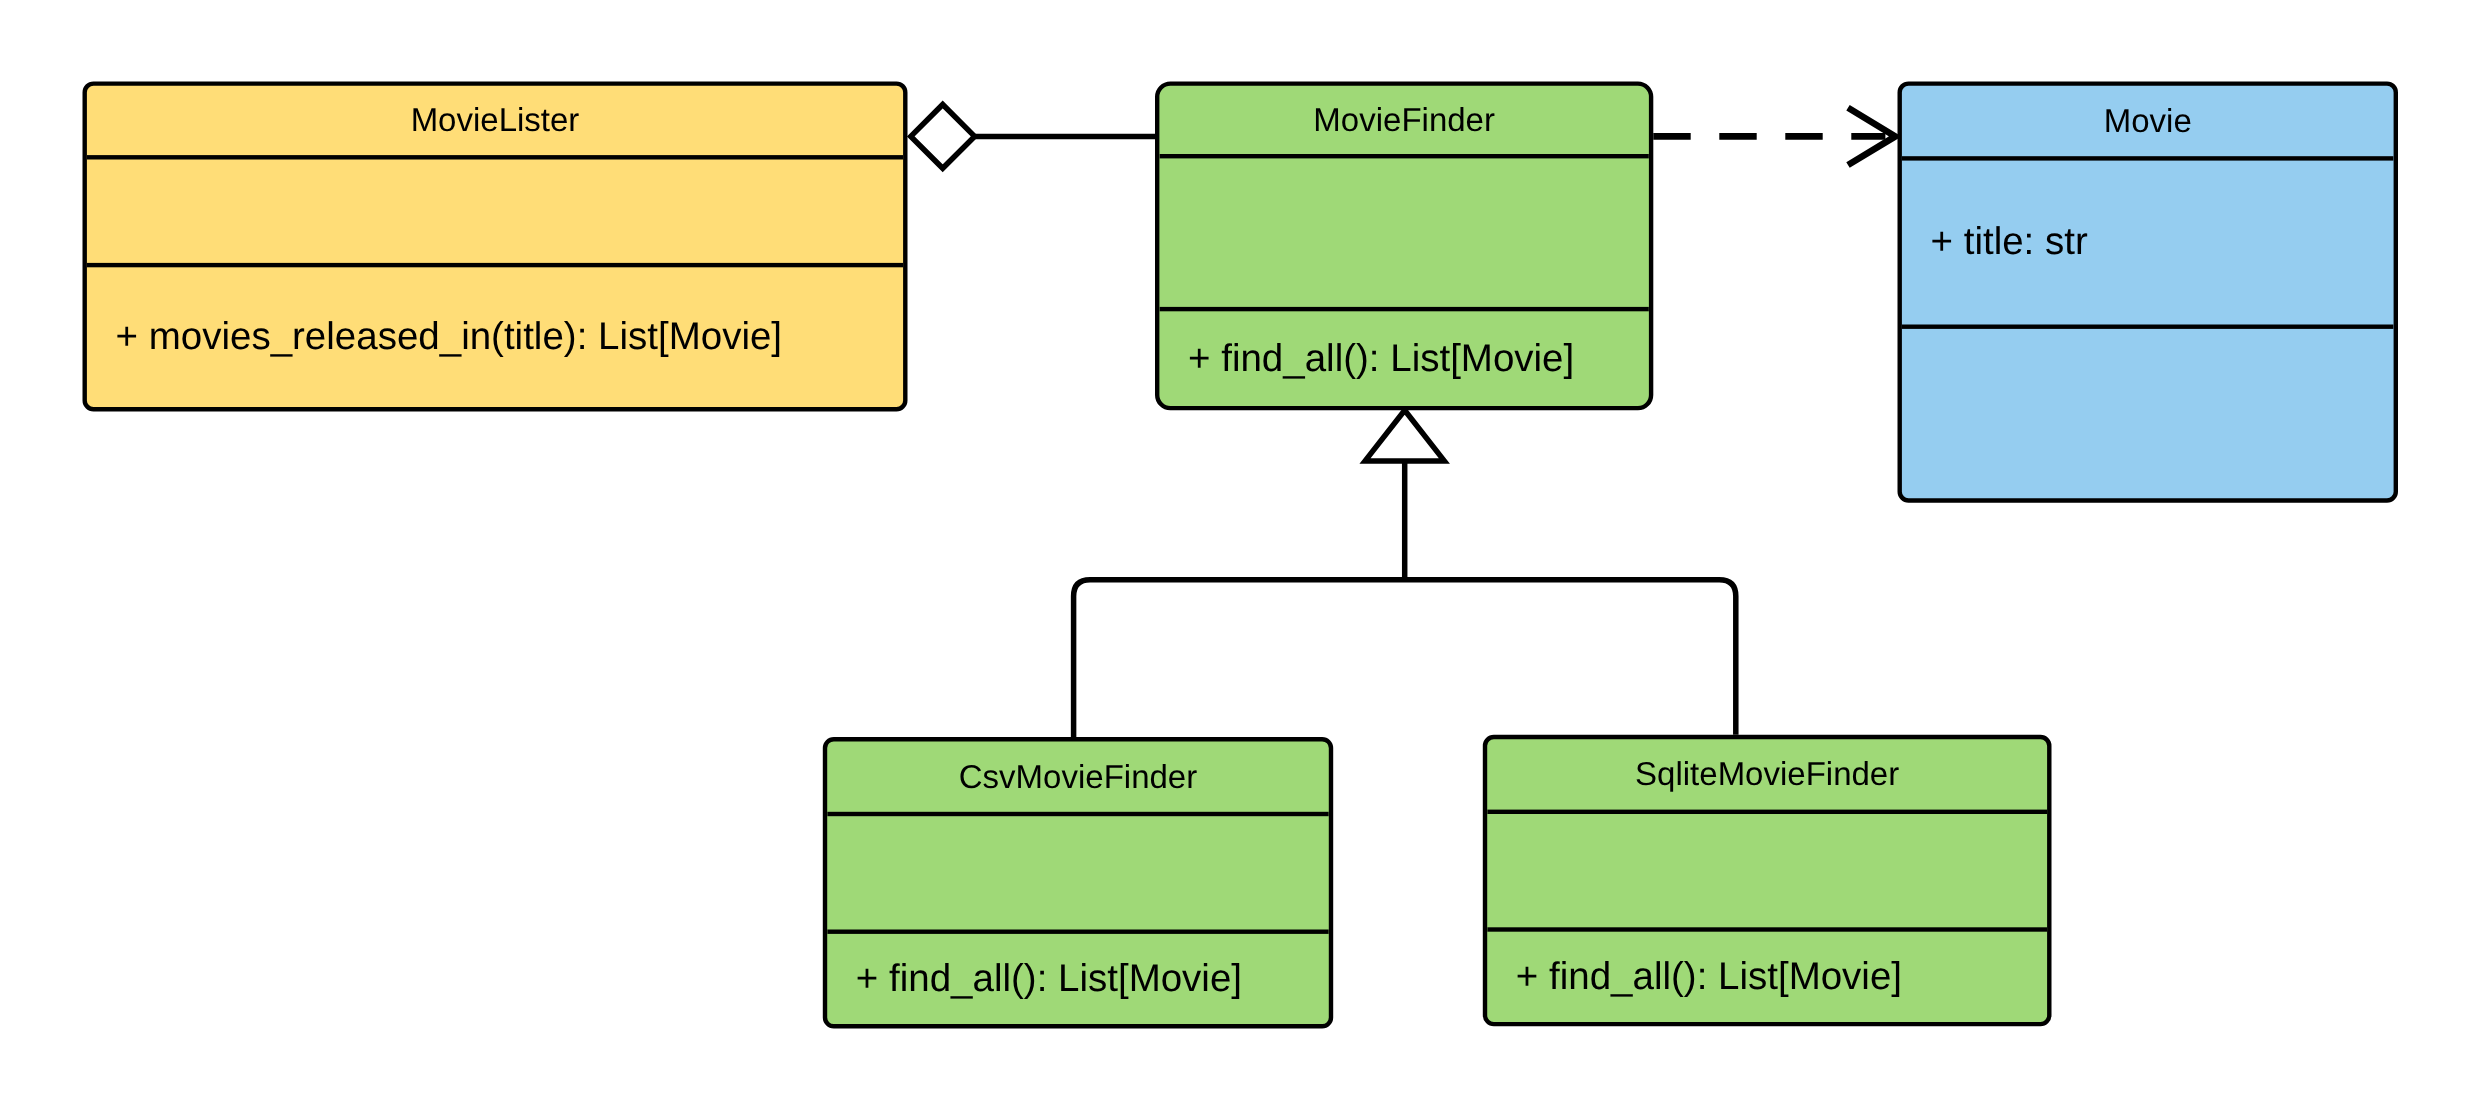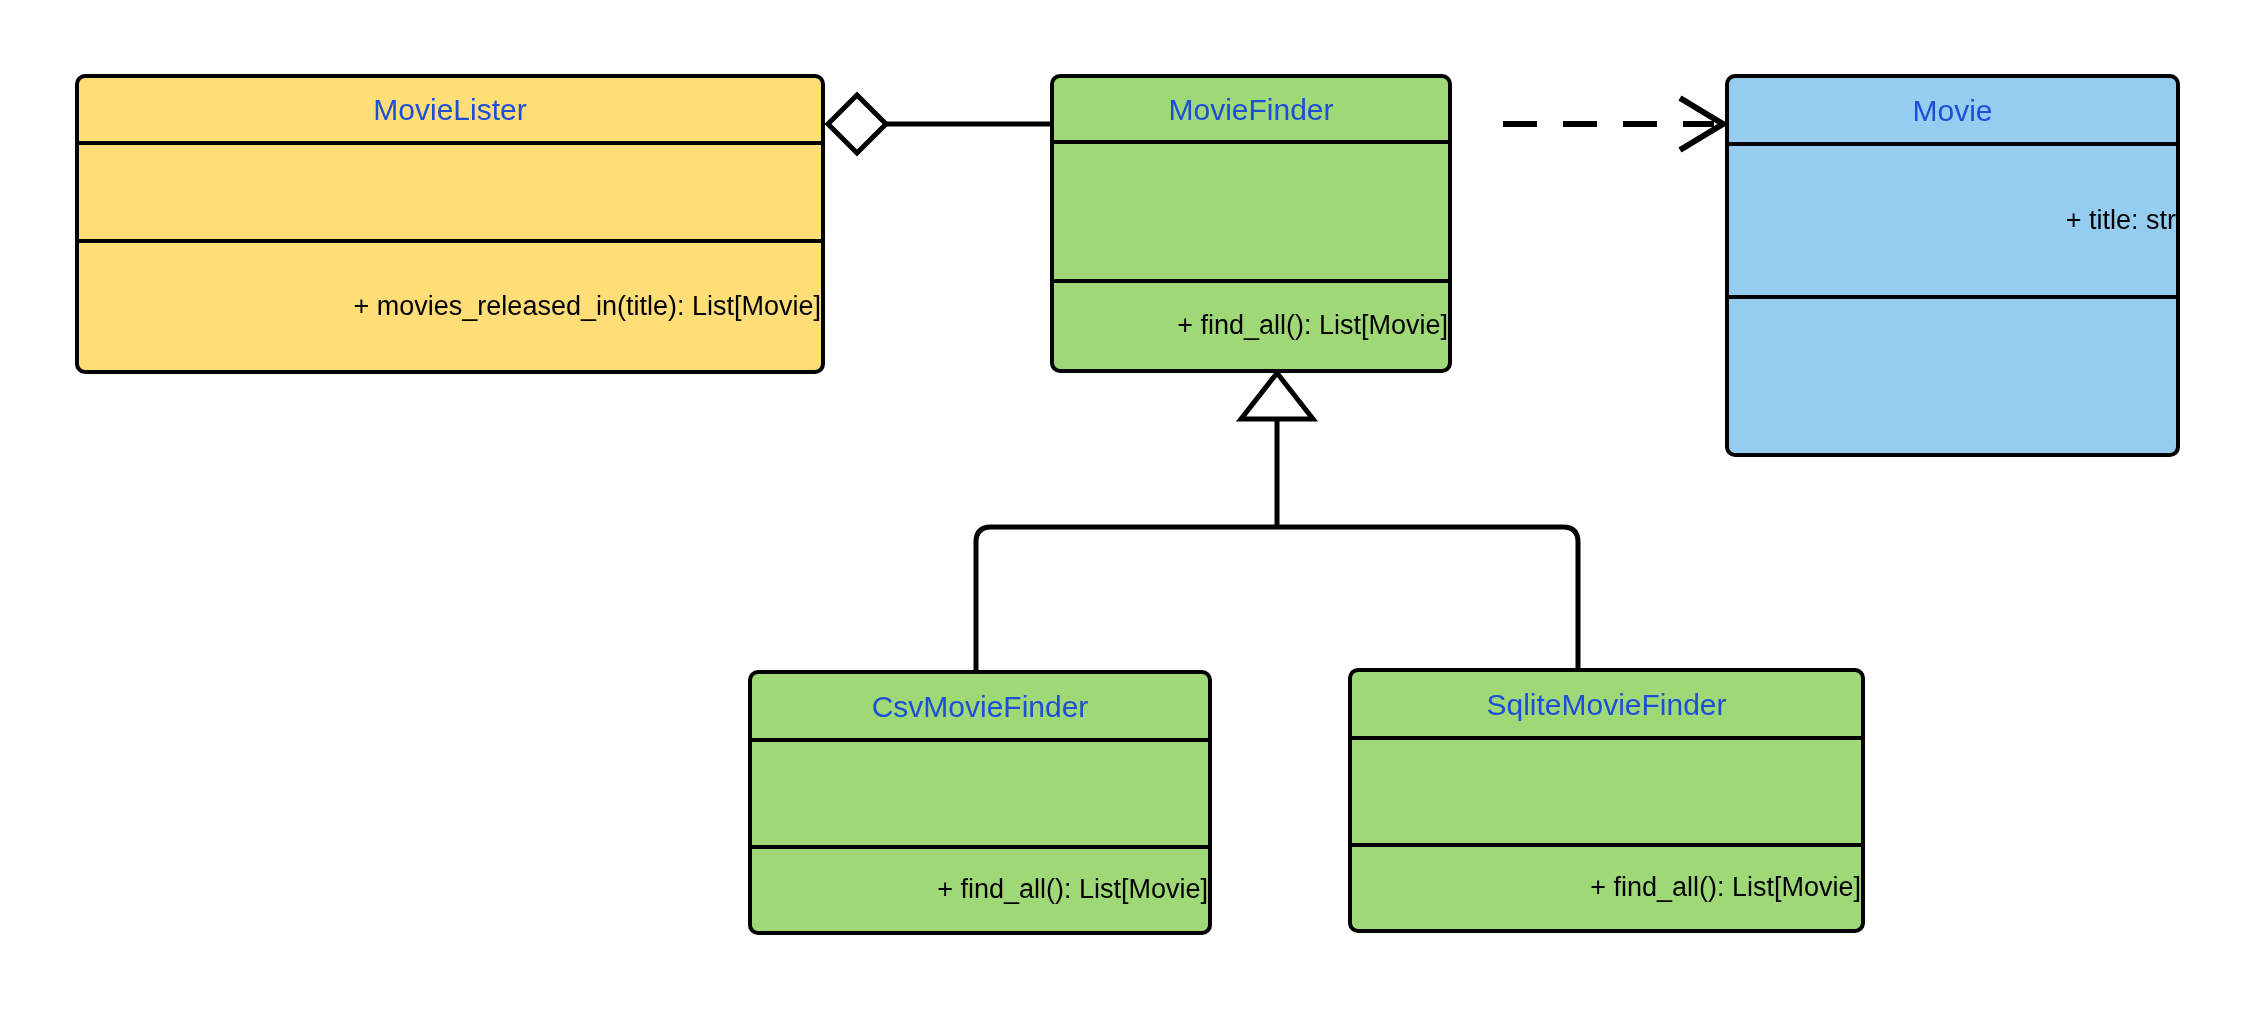--- a/index.html
+++ b/index.html
@@ -46,32 +46,31 @@
   .compartment-name {
     align-items: center;
     justify-content: center;
     text-align: center;
   }
   .compartment-divider {
     border-top: 4px solid #000000;
   }
   .class-title {
     font-size: 30px;
-    color: #1d4ed8;
+    color: #000000;
     line-height: 1.1;
     text-align: center;
     white-space: nowrap;
   }
   .member-line {
-    font-size: 27px;
+    font-size: 35px;
     color: #000000;
     line-height: 1.32;
     white-space: nowrap;
     padding-left: 26px;
-    text-align: right;
   }
   .compartment-members {
     justify-content: center;
   }
   .compartment-empty {
     
   }
 </style>
 </head>
 <body>
@@ -106,21 +105,21 @@
   <div class="uml-class" style="left:75px; top:74px; width:750px; height:300px; background:#ffdd77;">
     <div class="uml-compartment compartment-name" style="height:63px;">
       <div class="class-title">MovieLister</div>
     </div>
     <div class="uml-compartment compartment-divider compartment-empty" style="height:98px;"></div>
     <div class="uml-compartment compartment-divider compartment-members" style="flex:1 1 auto;">
       <div class="member-line">+ movies_released_in(title): List[Movie]</div>
     </div>
   </div>
 
-  <div class="uml-class" style="left:1050px; top:74px; width:402px; height:299px; background:#9fd977;">
+  <div class="uml-class" style="left:1050px; top:74px; width:453px; height:299px; background:#9fd977;border-radius:14px;">
     <div class="uml-compartment compartment-name" style="height:62px;">
       <div class="class-title">MovieFinder</div>
     </div>
     <div class="uml-compartment compartment-divider compartment-empty" style="height:139px;"></div>
     <div class="uml-compartment compartment-divider compartment-members" style="flex:1 1 auto;">
       <div class="member-line">+ find_all(): List[Movie]</div>
     </div>
   </div>
 
   <div class="uml-class" style="left:1725px; top:74px; width:455px; height:383px; background:#95cdf0;">

